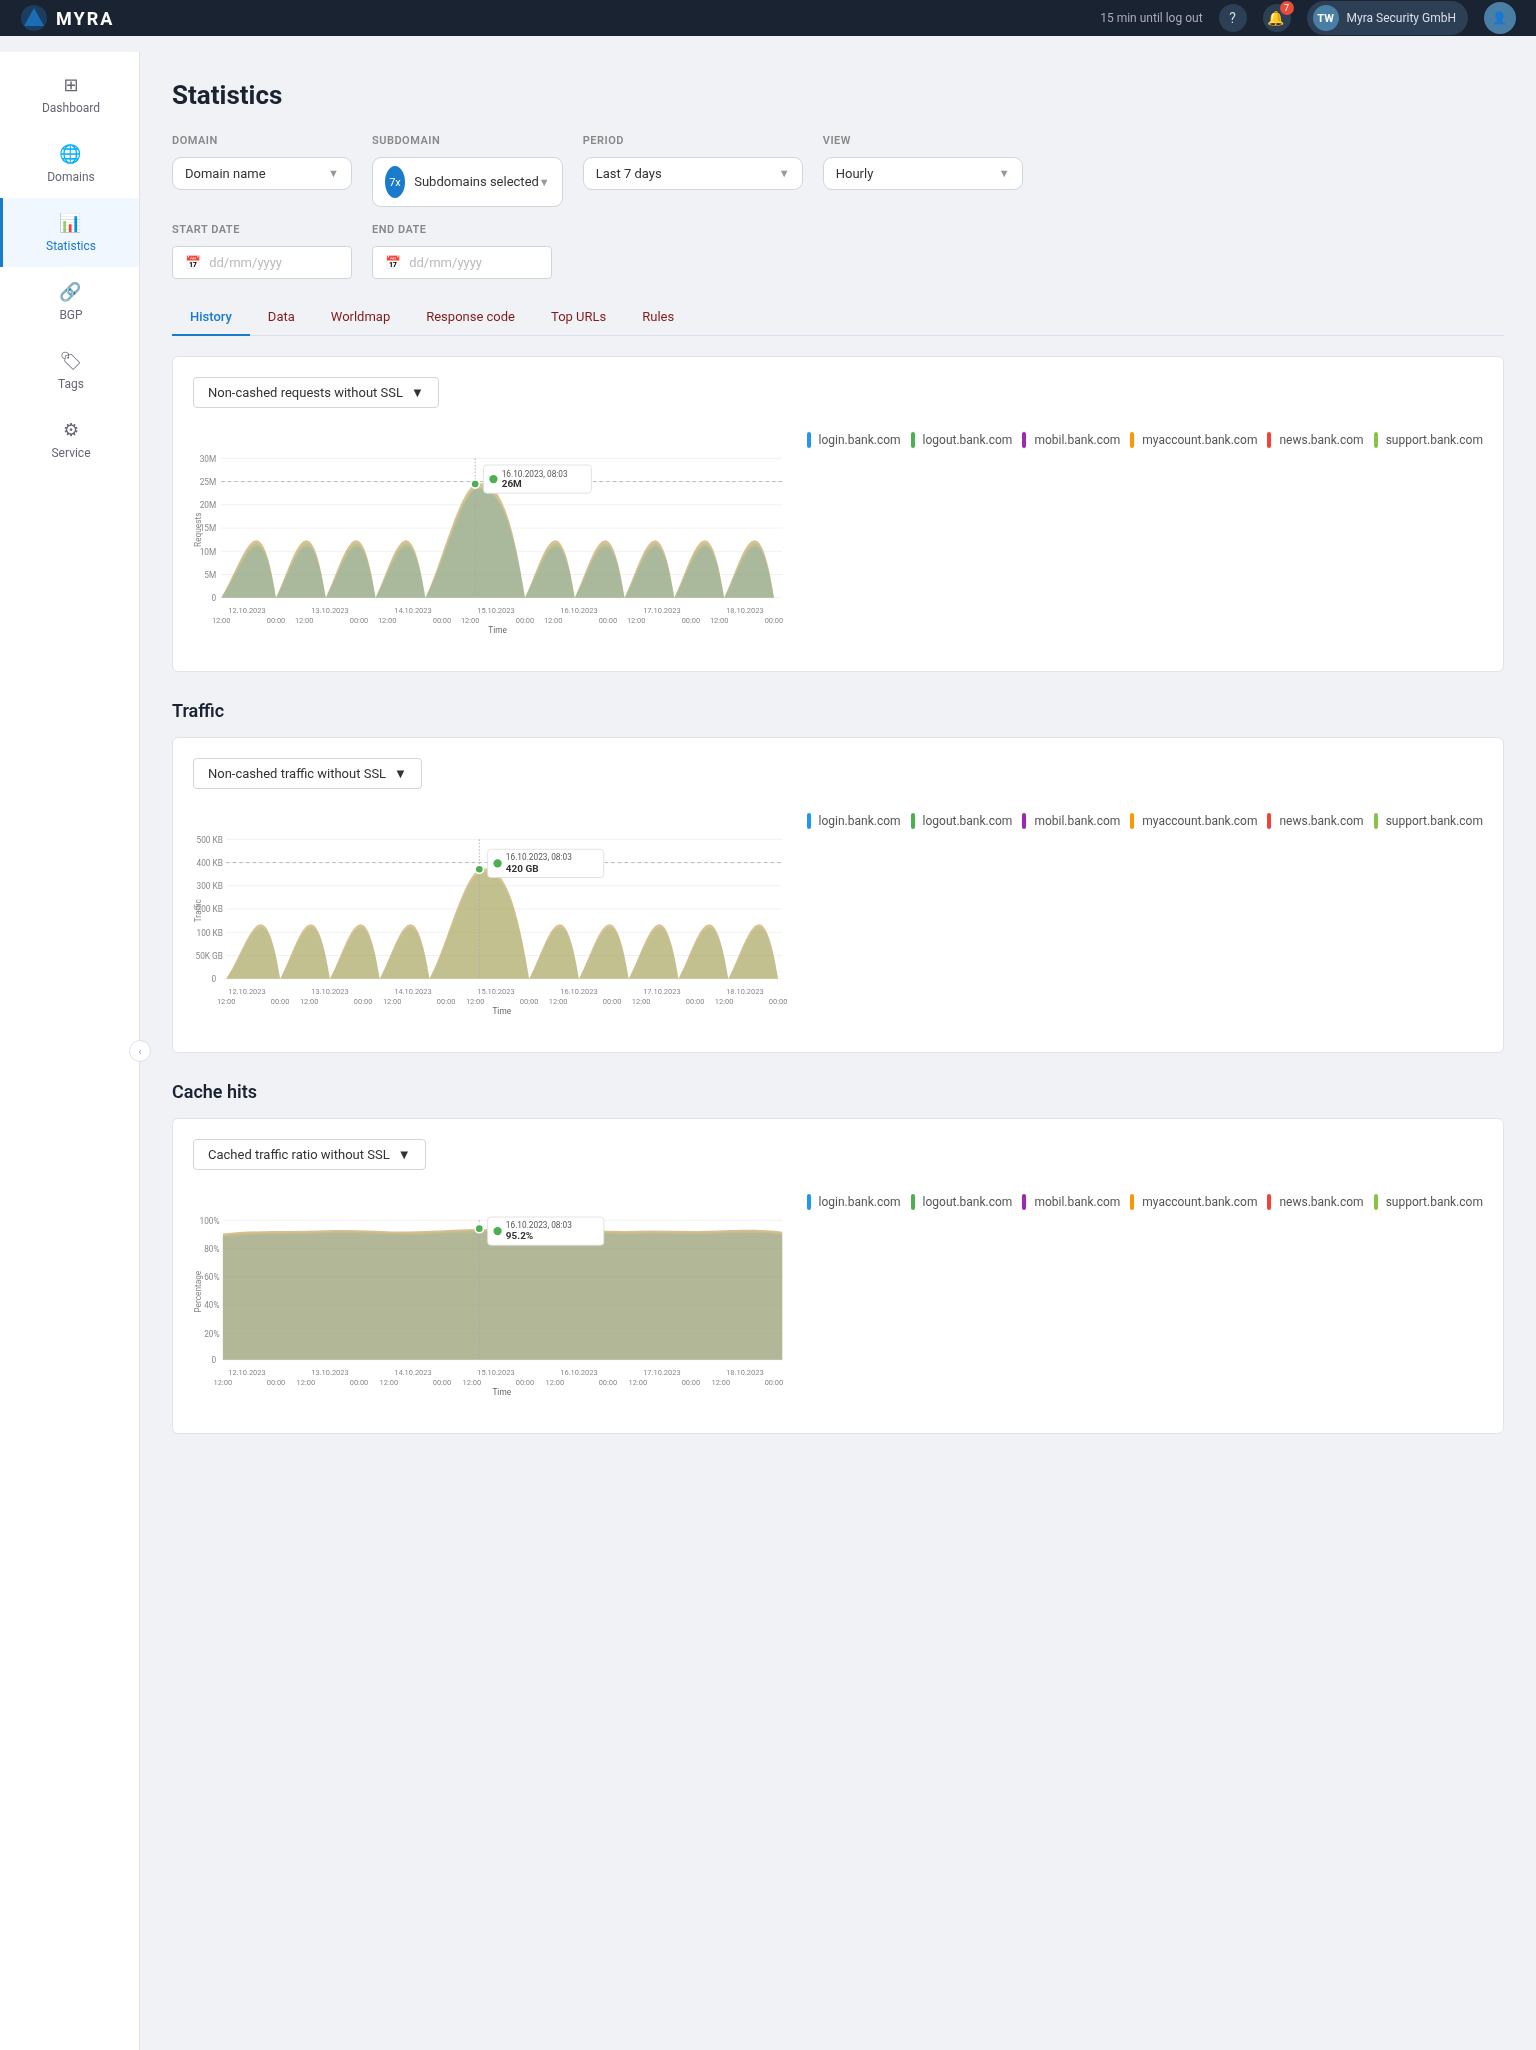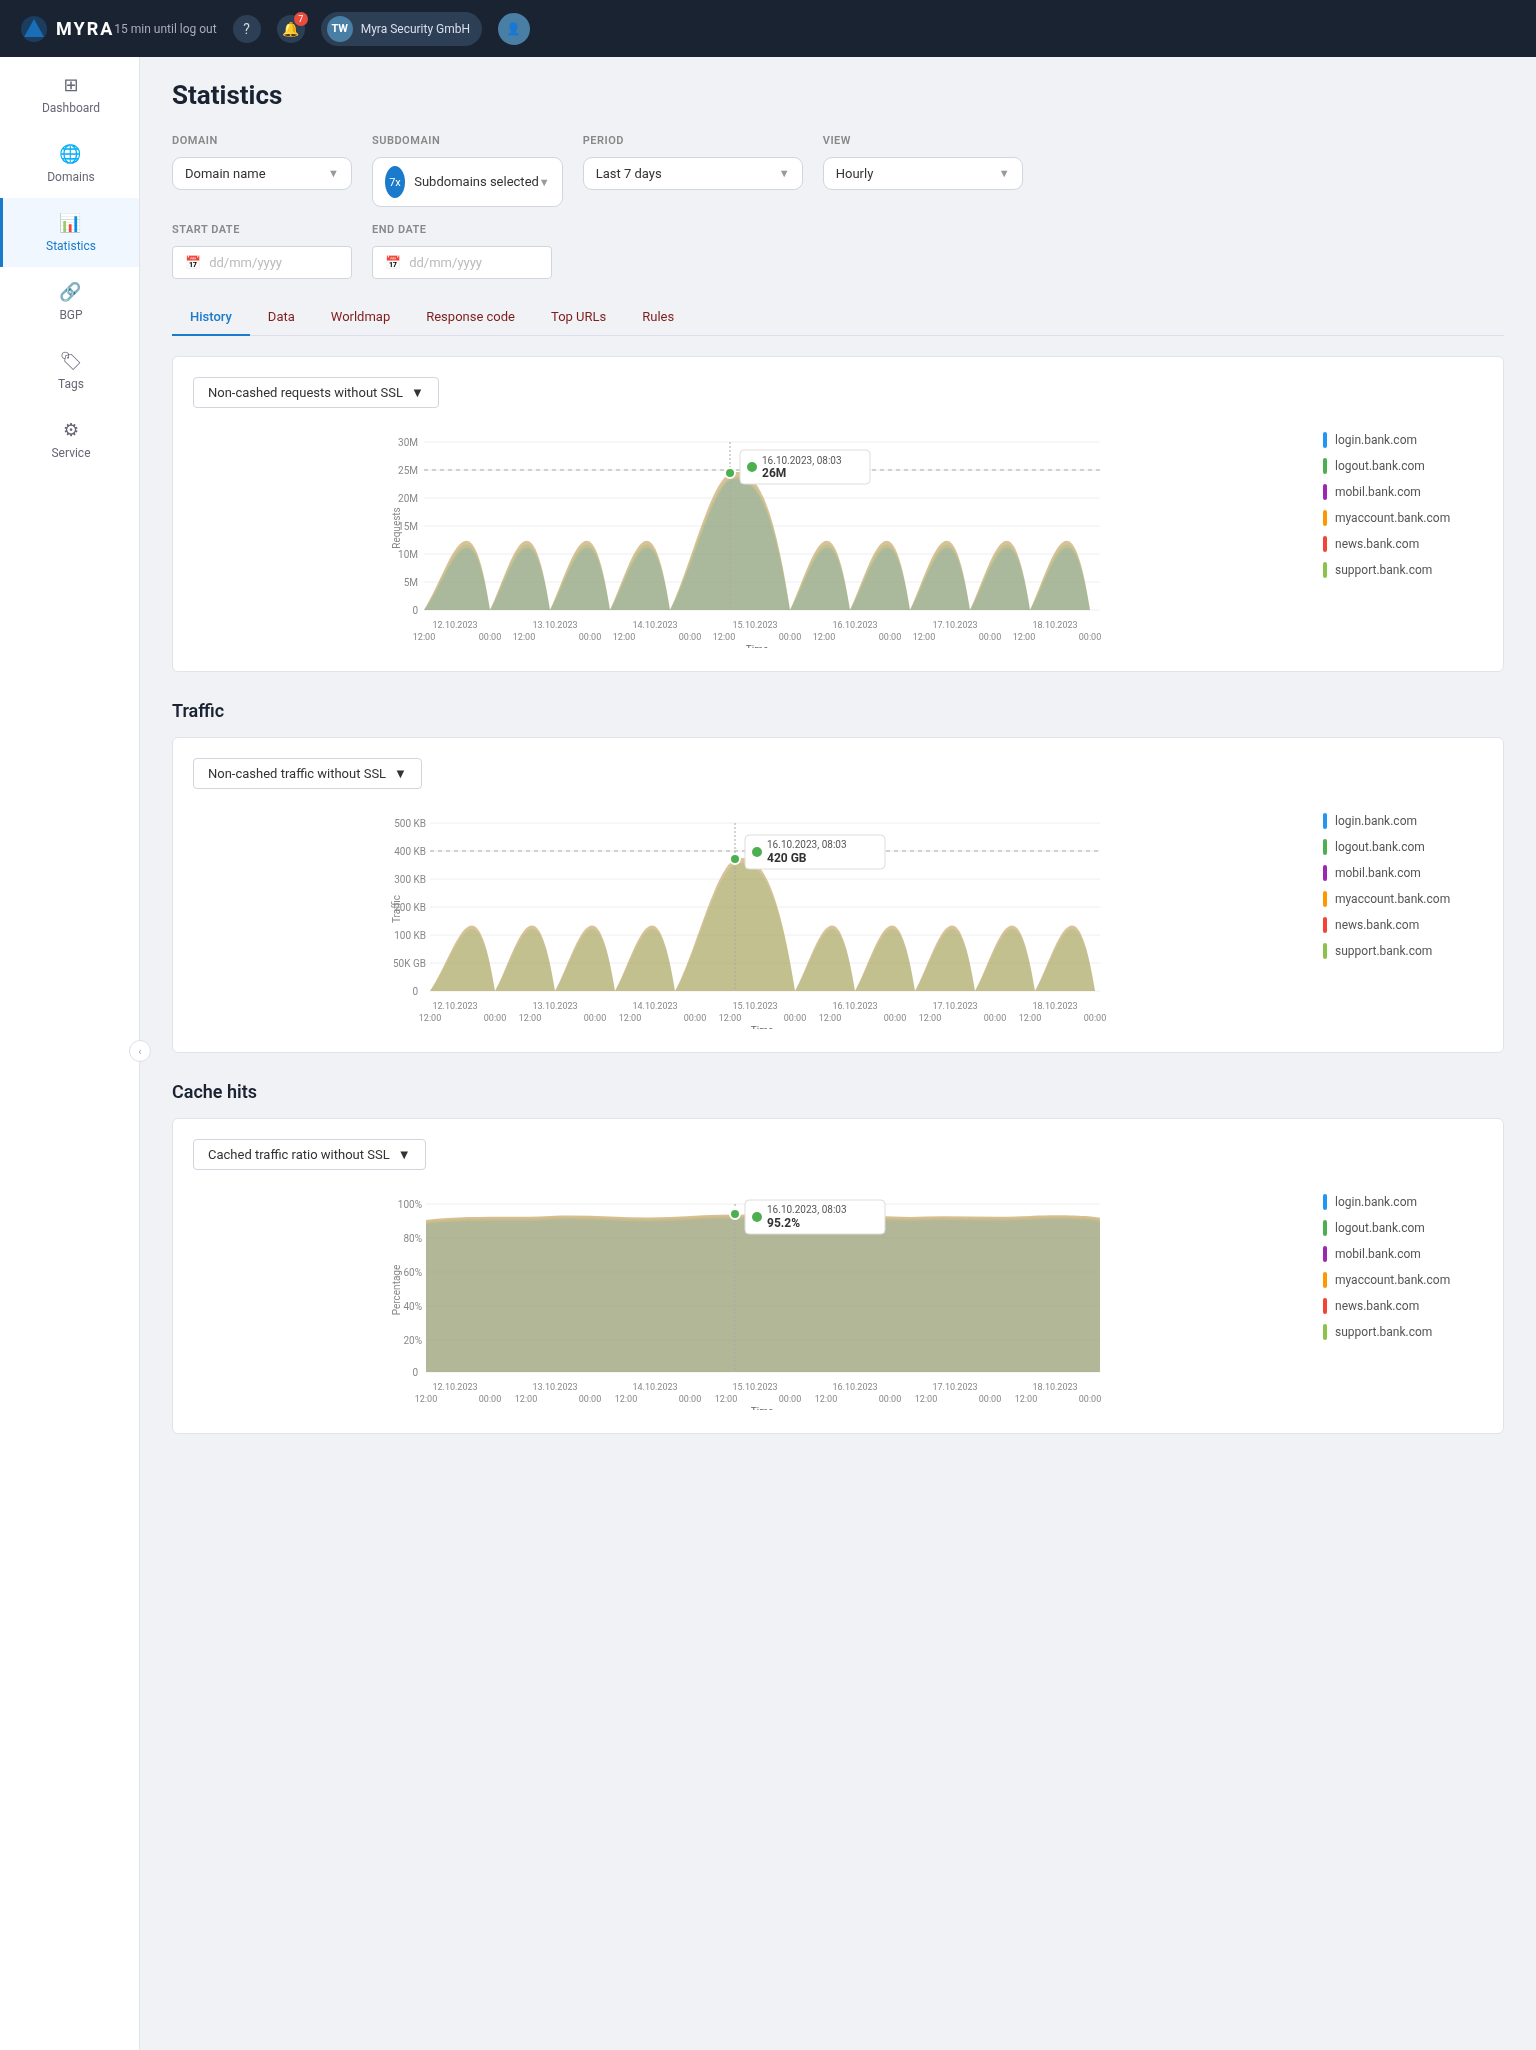--- a/index.html
+++ b/index.html
@@ -1,23 +1,24 @@
 <!DOCTYPE html>
 <html><head>
   <meta charset="utf-8">
   <style>
     * { box-sizing: border-box; margin: 0; padding: 0; }
     body { font-family: -apple-system, BlinkMacSystemFont, 'Segoe UI', Roboto, sans-serif; background: #f0f2f5; color: #333; font-size: 14px; }
 
     
     .navbar {
       background: #1a2332;
-      height: 57px;
+      height: 36px;
       display: flex;
       align-items: center;
+      justify-content: space-between;
       padding: 0 20px;
       position: fixed;
       top: 0; left: 0; right: 0;
       z-index: 100;
     }
     .navbar-brand { display: flex; align-items: center; gap: 8px; }
     .navbar-brand .logo-text { color: #fff; font-weight: 700; font-size: 18px; letter-spacing: 2px; }
     .navbar-right { display: flex; align-items: center; gap: 16px; color: #cdd; font-size: 13px; }
     .navbar-right .logout-text { color: #aab; font-size: 12px; }
     .nav-icon { width: 28px; height: 28px; border-radius: 50%; background: #2d3f54; display: flex; align-items: center; justify-content: center; color: #cdd; font-size: 14px; cursor: pointer; position: relative; }
@@ -99,21 +100,21 @@
       border: 1px solid #e0e4e9; margin-bottom: 28px;
     }
     .chart-dropdown {
       display: inline-flex; align-items: center; gap: 8px;
       border: 1px solid #d0d5de; border-radius: 4px; padding: 7px 14px;
       cursor: pointer; font-size: 13px; color: #333; margin-bottom: 20px;
       background: #fff;
     }
     .chart-area { display: flex; gap: 16px; align-items: flex-start; }
     .chart-plot { flex: 1; position: relative; }
-    .chart-legend { min-width: 160px; display: flex; flex-direction: column; gap: 10px; padding-top: 4px; }
+    .chart-legend { min-width: 160px; display: flex; flex-direction: row; gap: 10px; padding-top: 4px; }
     .legend-item { display: flex; align-items: center; gap: 8px; font-size: 12px; color: #555; }
     .legend-dot { width: 4px; height: 16px; border-radius: 2px; flex-shrink: 0; }
   </style>
 </head>
 <body>
 
 <nav class="navbar">
   <div class="navbar-brand">
     <svg width="28" height="28" viewBox="0 0 28 28">
       <circle cx="14" cy="14" r="13" fill="#1a7acc" opacity="0.3"></circle>

